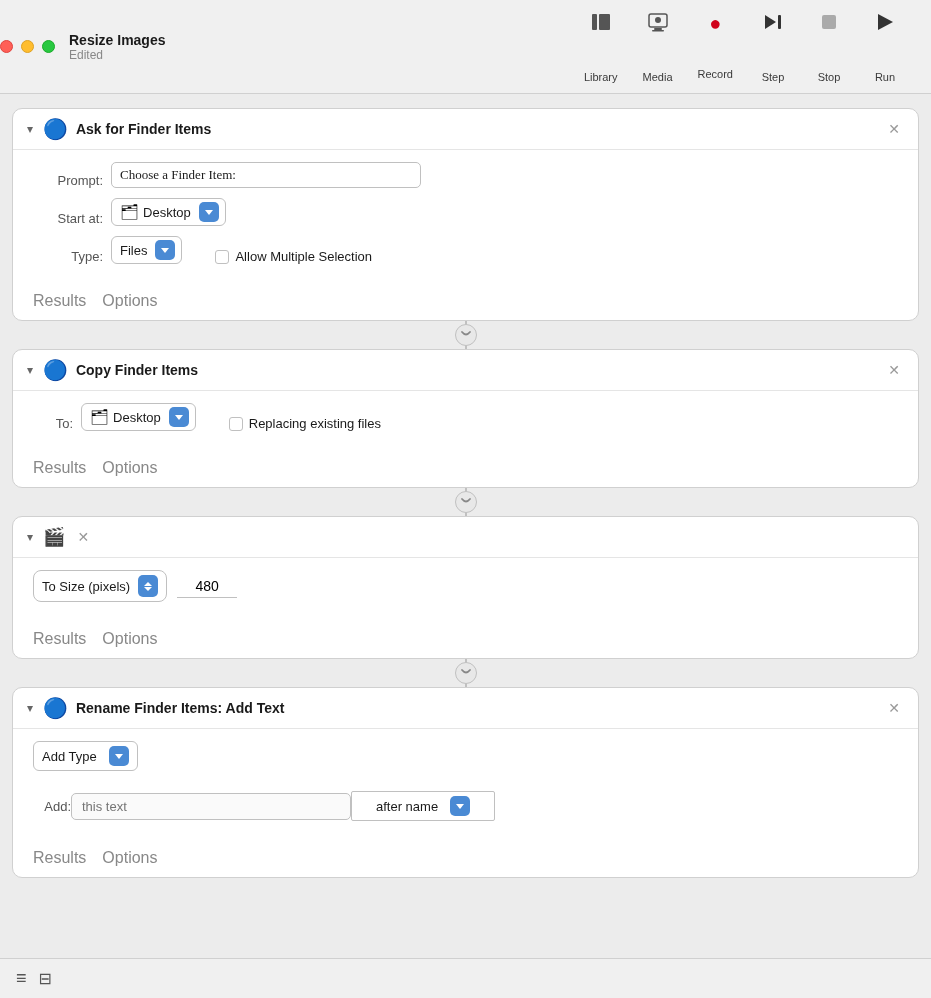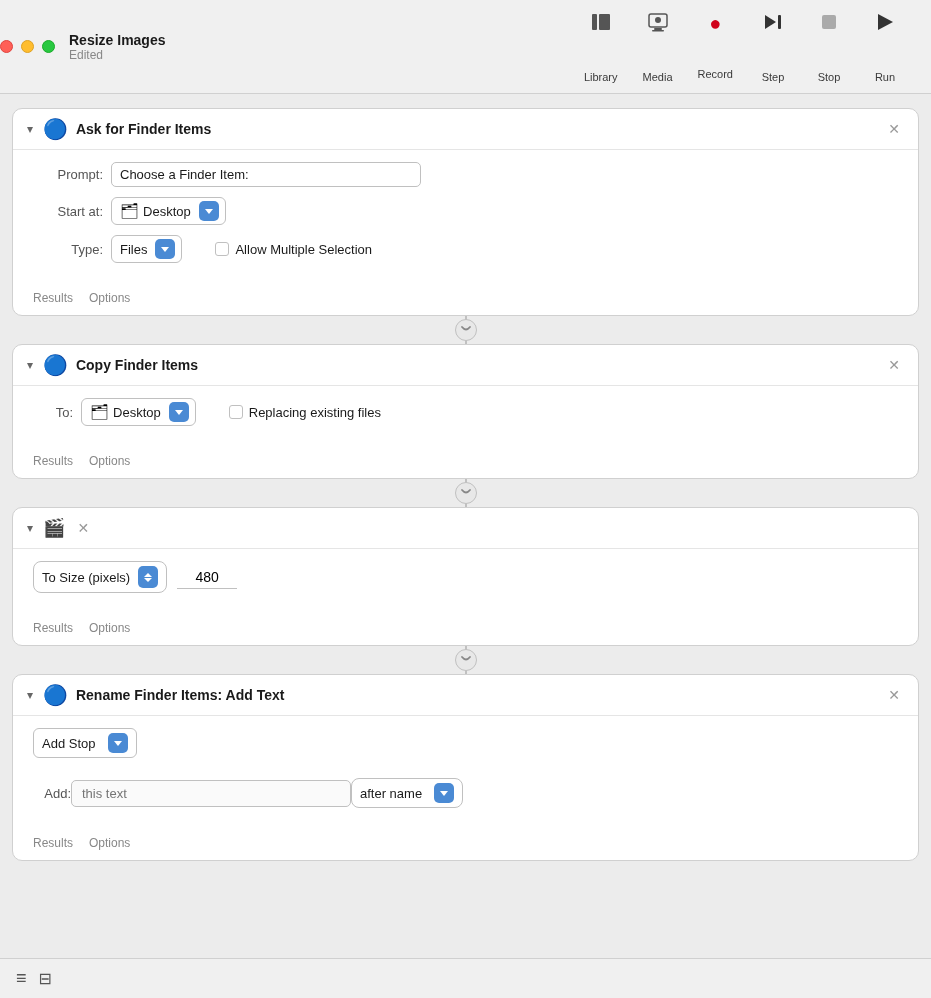--- a/index.html
+++ b/index.html
@@ -128,21 +128,21 @@
       cursor: pointer;
       padding: 2px 4px;
     }
 
     .card-body {
       padding: 12px 20px;
     }
 
     .form-row {
       display: flex;
-      align-items: center;
+      align-items: flex-end;
       margin-bottom: 10px;
       gap: 8px;
     }
     .form-label {
       font-size: 13px;
       color: #555;
       min-width: 70px;
       text-align: right;
     }
     .form-label-sm {
@@ -153,20 +153,21 @@
     }
 
     .text-input {
       border: 1px solid #c0c0c0;
       border-radius: 5px;
       padding: 4px 8px;
       font-size: 13px;
       color: #1a1a1a;
       background: #fff;
       outline: none;
+      font-family: Liberation Serif, serif;
     }
 
     .select-wrapper {
       display: flex;
       align-items: center;
       background: #fff;
       border: 1px solid #c0c0c0;
       border-radius: 6px;
       padding: 3px 6px 3px 8px;
       gap: 4px;
@@ -211,21 +212,21 @@
       font-size: 13px;
       color: #1a1a1a;
     }
 
     .card-footer {
       padding: 6px 20px 10px;
       display: flex;
       gap: 16px;
     }
     .footer-link {
-      font-size: 12px;
+      font-size: 16px;
       color: #888;
       cursor: pointer;
     }
 
     
     .connector {
       display: flex;
       justify-content: center;
       align-items: center;
       height: 28px;
@@ -335,22 +336,22 @@
       color: #bbb;
       background: #fafafa;
       width: 280px;
       outline: none;
     }
     .after-name-select {
       display: flex;
       align-items: center;
       background: #fff;
       border: 1px solid #c0c0c0;
-      border-radius: 8px;
-      padding: 4px 8px;
+      border-radius: 2px;
+      padding: 4px 24px;
       gap: 4px;
       cursor: pointer;
     }
 
     .example-row {
       display: flex;
       align-items: center;
       gap: 8px;
       margin-bottom: 8px;
     }
@@ -576,21 +577,21 @@
   <div class="action-card" style="margin-bottom:50px;">
     <div class="card-header">
       <span class="card-chevron">▾</span>
       <span class="card-icon">🔵</span>
       <span class="card-title">Rename Finder Items: Add Text</span>
       <span class="card-close">✕</span>
     </div>
     <div class="card-body">
       <div class="form-row">
         <div class="add-text-select">
-          <span class="select-text">Add Stop</span>
+          <span class="select-text">Add Type</span>
           <div class="select-arrow" style="margin-left:8px;">
             <svg viewBox="0 0 12 12">
                 <polygon points="2,4 10,4 6,9" fill="white"></polygon>
               </svg>
           </div>
         </div>
       </div>
       <div class="add-row">
         <span class="add-label">Add:</span>
         <input class="text-placeholder-input" type="text" placeholder="this text" style="">

